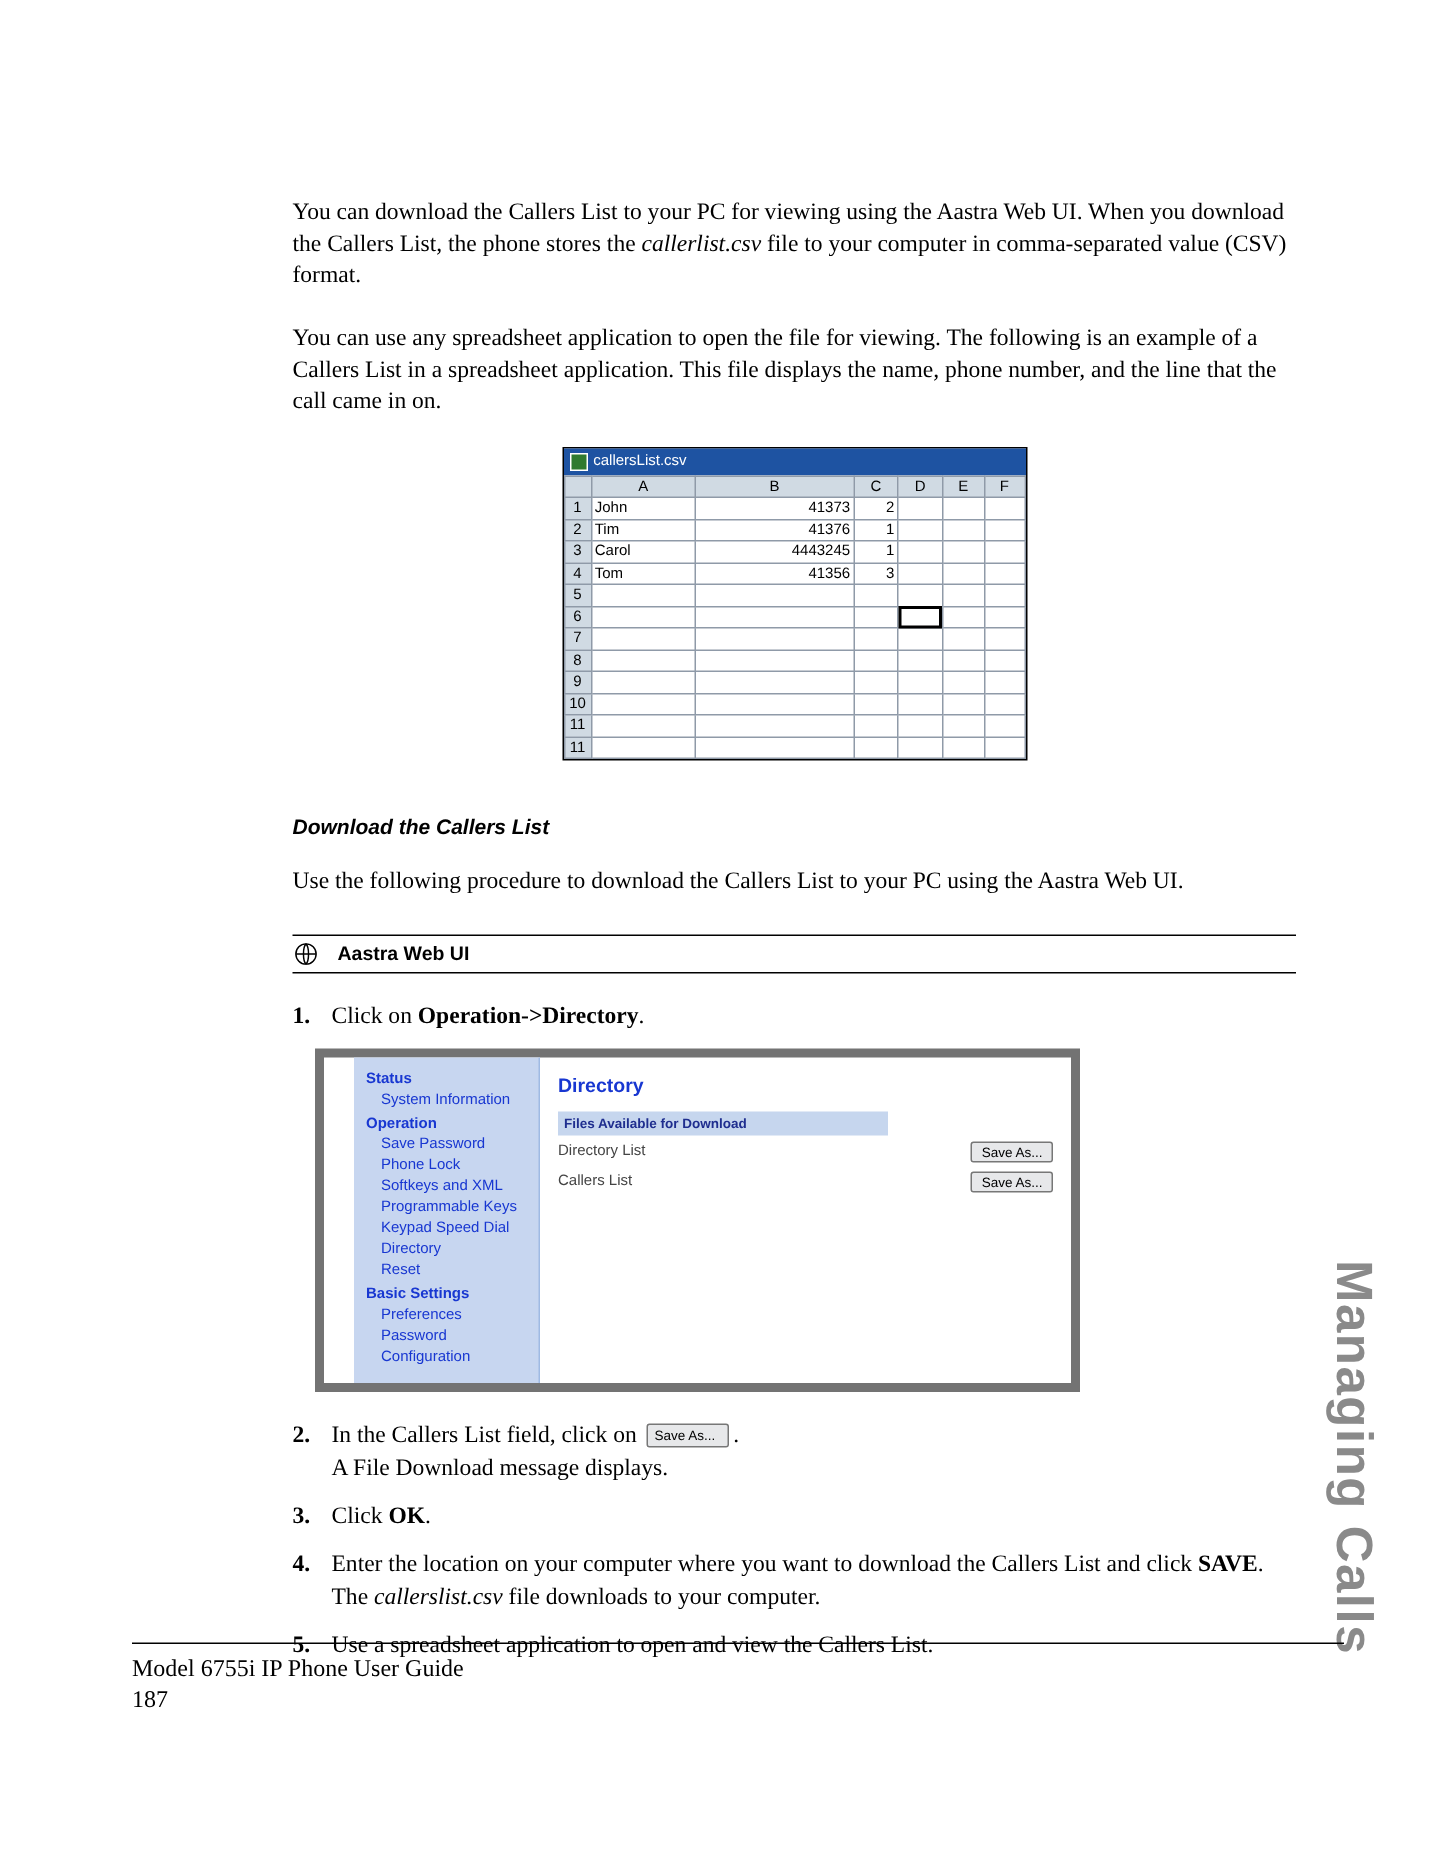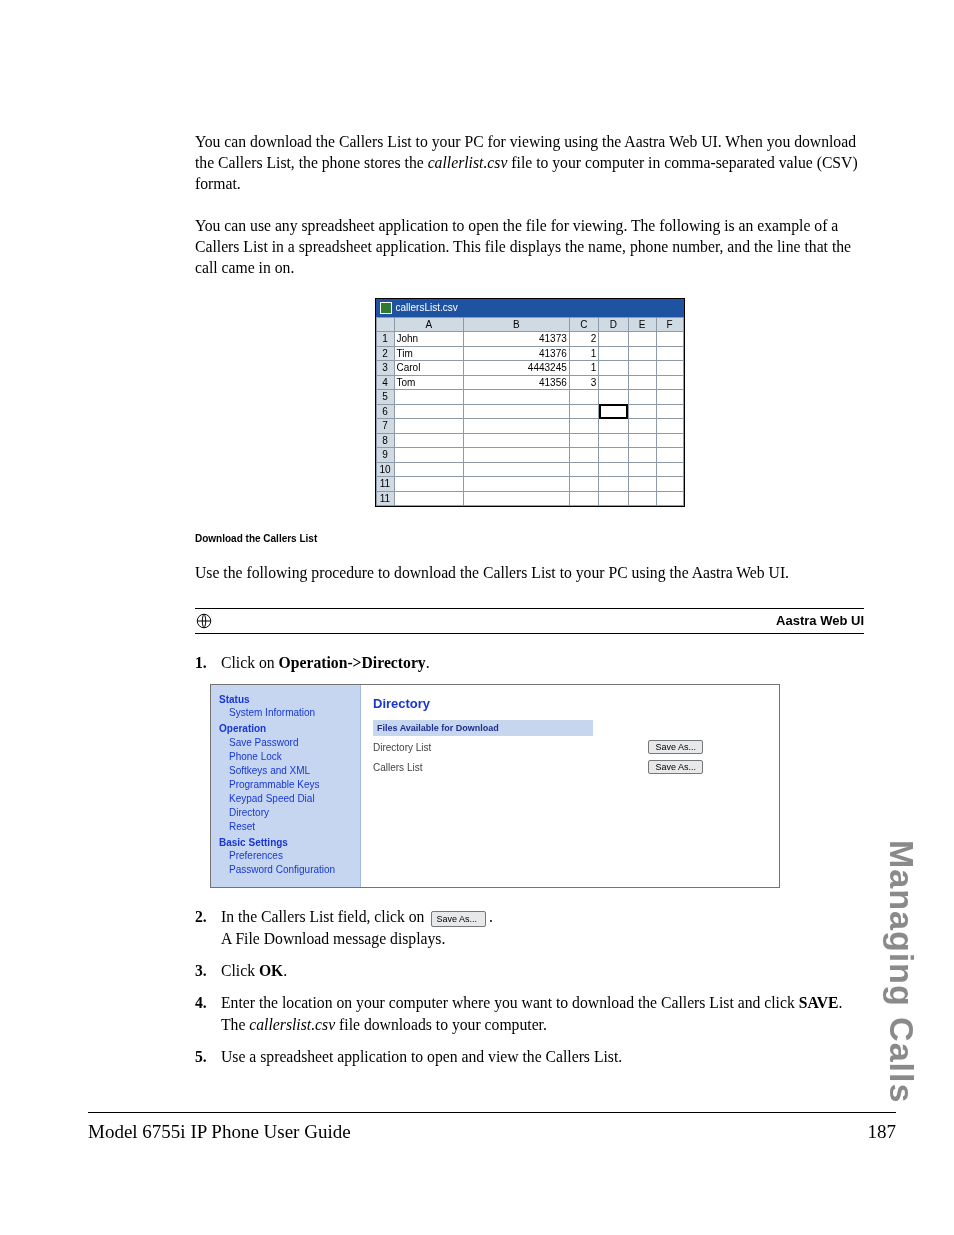--- a/index.html
+++ b/index.html
@@ -39,23 +39,24 @@
     letter-spacing:1px;
   }
   h3{
     font-family:Arial,Helvetica,sans-serif;
     font-size:15px;
     font-weight:700;
     margin:0 0 18px 0;
   }
   h4{
     font-family:Arial,Helvetica,sans-serif;
-    font-size:10px;
+    font-size:14px;
     font-weight:700;
-    margin:25px 0 15px 0;
+    font-style:italic;
+    margin:35px 0 15px 0;
   }
   p{margin:16px 0 20px 0;}
   .italic{font-style:italic;}
   .fig{display:flex;justify-content:center;margin:10px 0 10px 0;}
   
   .ss{
     width:310px;
     border:1px solid #000;
     font-family:Arial,Helvetica,sans-serif;
     font-size:10px;
@@ -93,24 +94,23 @@
   }
   table.grid td.right{text-align:right;}
   .cell-cursor{outline:2px solid #000;outline-offset:-2px;}
   
   .webui-bar{
     width:100%;
     margin-top:25px;
     font-family:Arial,Helvetica,sans-serif;
   }
   .webui-bar .row{
-    display:flex;align-items:center;gap:26px;
+    display:flex;align-items:center;gap:12px;
     border-top:1px solid #000;border-bottom:1px solid #000;
     padding:3px 0;
-    justify-content:space-between;
   }
   .globe{
     width:18px;height:18px;stroke:#000;fill:none;stroke-width:1.3;
   }
   .webui-label{font-weight:700;font-size:13px;}
   ol.steps{padding-left:0;list-style:none;margin:18px 0 0 0;}
   ol.steps li{display:flex;gap:8px;margin-bottom:10px;font-size:15.7px;line-height:1.4;}
   ol.steps li .num{min-width:18px;font-weight:700;}
   .btn-small{
     display:inline-block;
@@ -119,25 +119,26 @@
     border:1px solid #777;
     background:#e7e8ea;
     padding:1px 8px 1px 4px;
     border-radius:2px;
     line-height:12px;
     margin:0 3px;
     vertical-align:middle;
   }
   
   .panel{
-    width:570px;
-    border:1px solid #737373;
+    width:510px;
+    border:6px solid #737373;
     font-family:Arial,Helvetica,sans-serif;
     font-size:10px;
     display:flex;
+    padding-left:20px;
   }
   .panel .nav{
     width:150px;
     background:#c7d6f0;
     padding:6px 8px 10px 8px;
     border-right:1px solid #9fbae3;
   }
   .panel .nav .hdr{color:var(--blue-nav);font-weight:700;font-size:10px;margin-top:2px;}
   .panel .nav a{color:var(--blue-nav);text-decoration:none;display:block;padding-left:10px;font-size:10px;line-height:14px;}
   .panel .main{
@@ -174,22 +175,23 @@
     background:#e7e8ea;
     padding:1px 6px;
     border-radius:2px;
   }
   .hr-foot{
     position:absolute;
     left:88px;right:58px;
     bottom:90px;
     border-top:1px solid #000;
     display:flex;justify-content:space-between;
-    font-size:19px;
+    font-size:16px;
     padding-top:6px;
+    flex-direction:column;
   }
 </style>
 </head>
 <body>
 
 <div class="page">
 
 
   <p>
     <span>You can download the Callers List to your PC for viewing using the Aastra Web UI. When you download the Callers List, the phone stores the </span><span class="italic">callerlist.csv</span><span> file to your computer in comma-separated value (CSV) format.</span>

